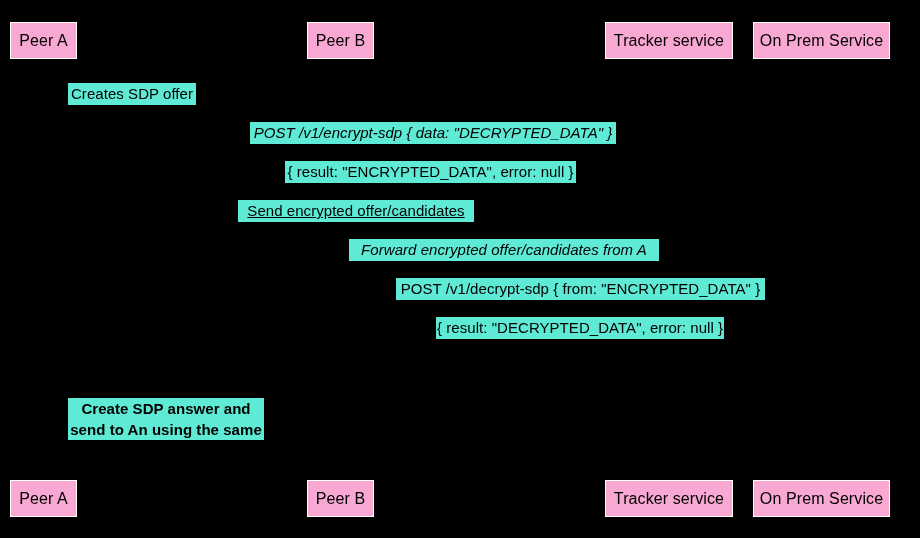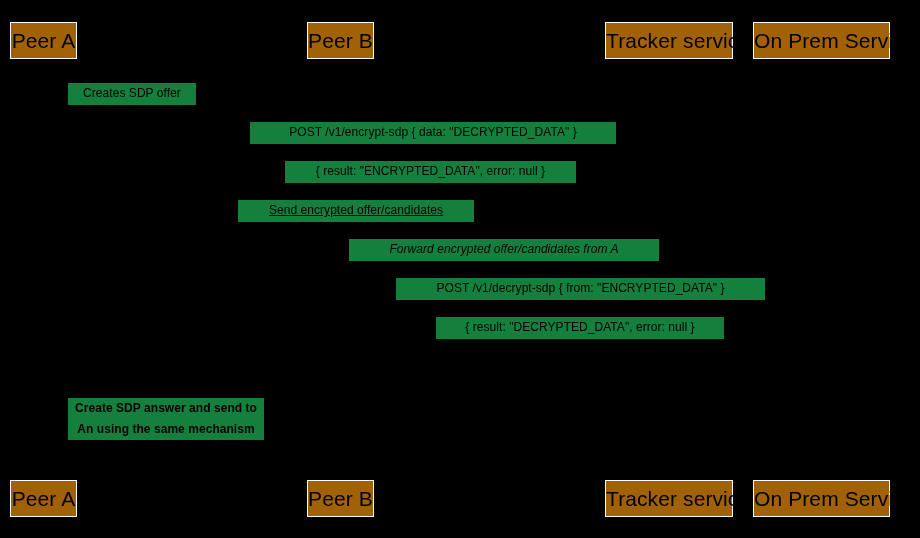--- a/index.html
+++ b/index.html
@@ -16,24 +16,24 @@
   #diagram {
     position: relative;
     width: 920px;
     height: 538px;
     background: #000000;
   }
   
   .participant {
     position: absolute;
     box-sizing: border-box;
-    background: #a16207;
+    background: #f9a8d4;
     border: 1px solid #ffffff;
     color: #000000;
-    font-size: 21px;
+    font-size: 16px;
     line-height: 35px;
     height: 37px;
     text-align: center;
     white-space: nowrap;
     letter-spacing: 0.1px;
   }
   
   .lifeline {
     position: absolute;
     width: 1px;
@@ -44,23 +44,23 @@
   
   .arrow-line {
     position: absolute;
     height: 1px;
     background: #000000;
   }
   
   .msg-label {
     position: absolute;
     box-sizing: border-box;
-    background: #15803d;
+    background: #5eead4;
     color: #000000;
-    font-size: 12px;
+    font-size: 15px;
     line-height: 21px;
     height: 22px;
     white-space: nowrap;
     text-align: center;
     padding: 0 1px;
     letter-spacing: 0.05px;
   }
   
   .msg-label.multiline {
     height: 42px;
@@ -95,21 +95,21 @@
   </div>
   <div class="participant" style="left:605px; top:22px; width:128px;">
     <span>Tracker service</span>
   </div>
   <div class="participant" style="left:753px; top:22px; width:137px;">
     <span>On Prem Service</span>
   </div>
 
   <div class="msg-label" style="left:68px; top:83px; width:128px;">Creates SDP offer</div>
 
-  <div class="msg-label" style="left:250px; top:122px; width:366px;">POST /v1/encrypt-sdp { data: "DECRYPTED_DATA" }</div>
+  <div class="msg-label" style="left:250px; top:122px; width:366px;font-style:italic;">POST /v1/encrypt-sdp { data: "DECRYPTED_DATA" }</div>
 
   <div class="msg-label" style="left:285px; top:161px; width:291px;">{ result: "ENCRYPTED_DATA", error: null }</div>
 
   <div class="msg-label" style="left:238px; top:200px; width:236px;text-decoration:underline;">Send encrypted offer/candidates</div>
 
   <div class="msg-label" style="left:349px; top:239px; width:310px;font-style:italic;">Forward encrypted offer/candidates from A</div>
 
   <div class="msg-label" style="left:396px; top:278px; width:369px;">POST /v1/decrypt-sdp { from: "ENCRYPTED_DATA" }</div>
 
   <div class="msg-label" style="left:436px; top:317px; width:288px;">{ result: "DECRYPTED_DATA", error: null }</div>

